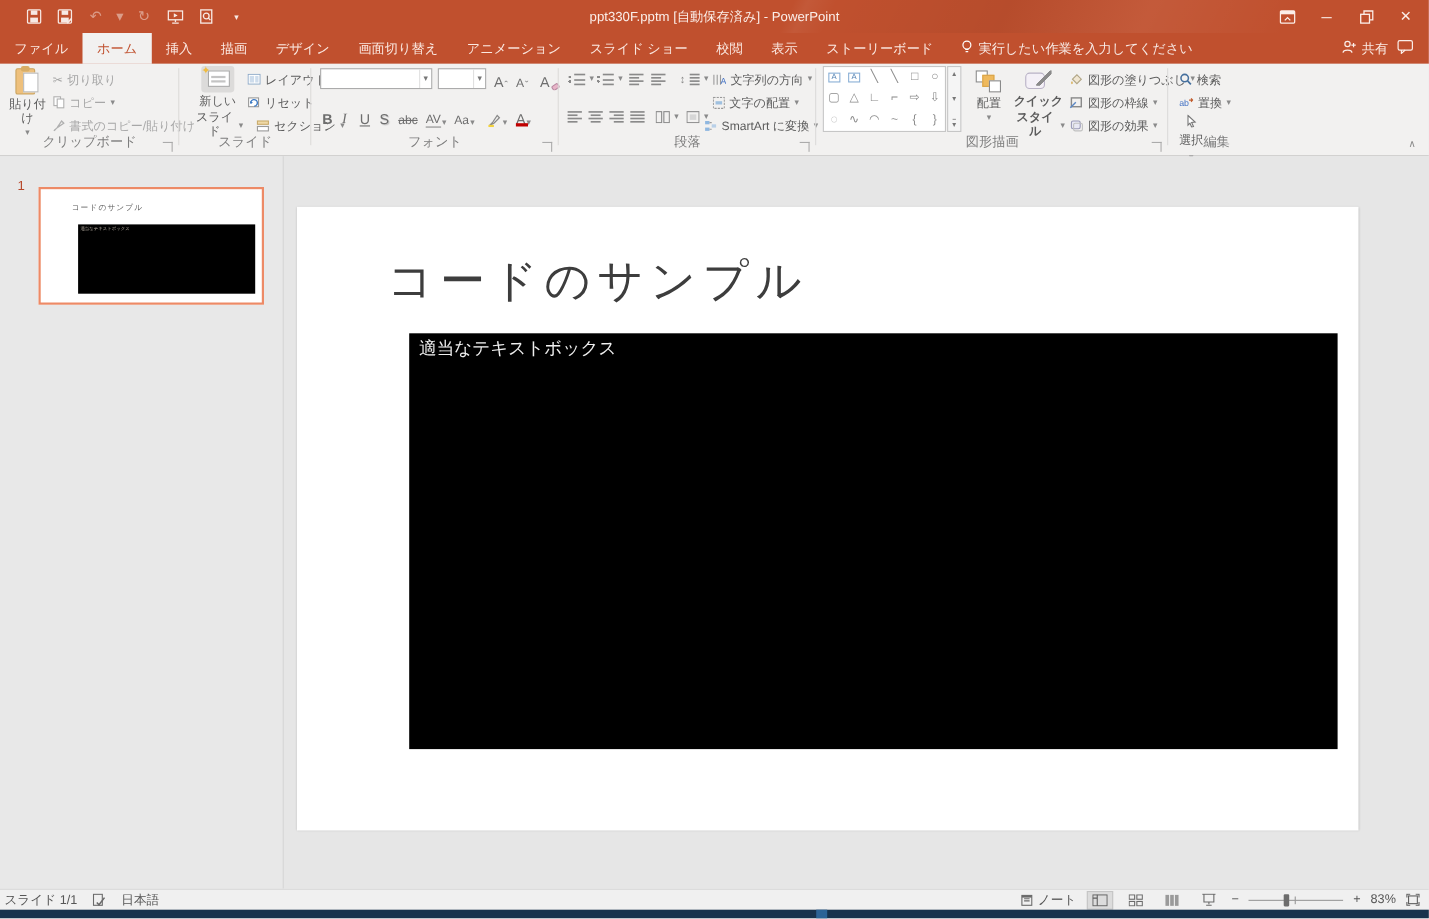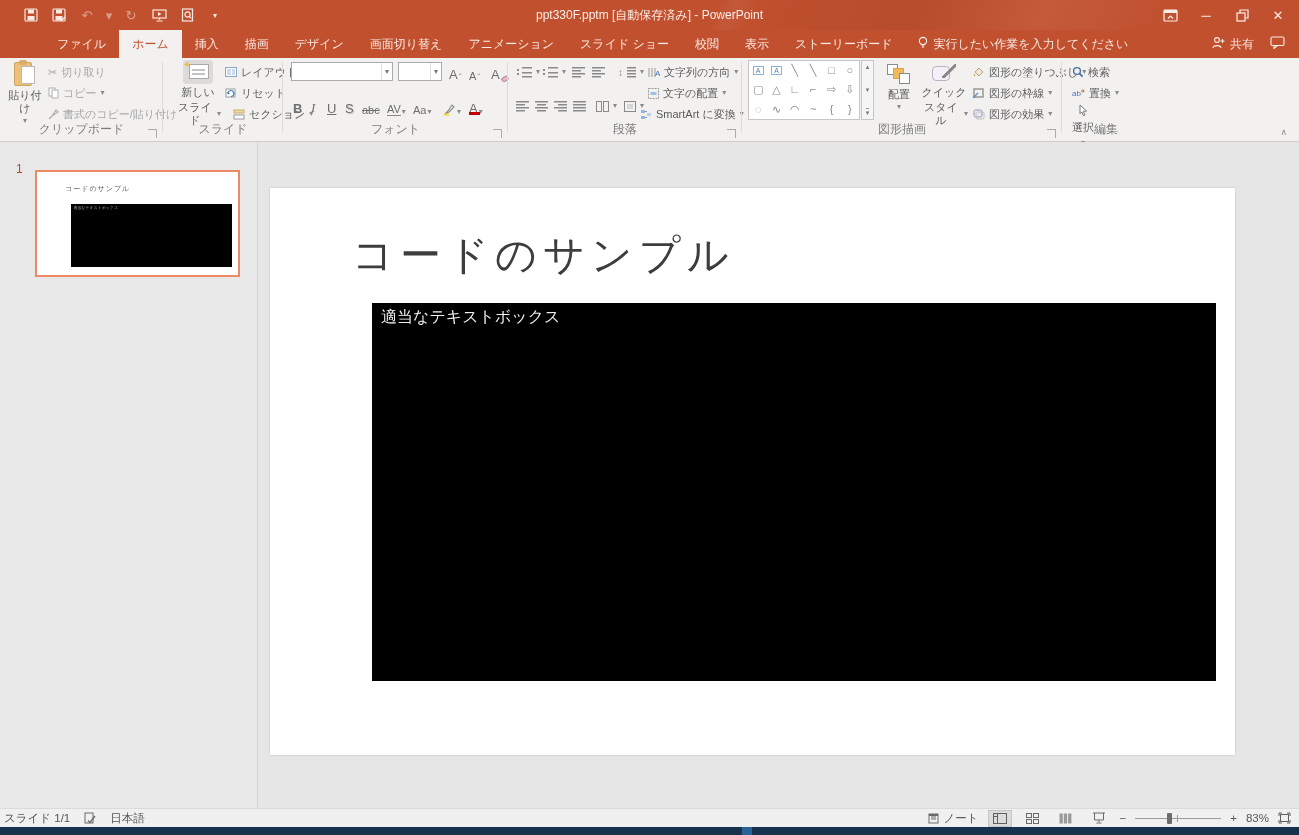--- a/index.html
+++ b/index.html
@@ -12,25 +12,25 @@
     background-image:linear-gradient(115deg, rgba(255,255,255,0) 55%, rgba(255,255,255,.05) 56%, rgba(255,255,255,0) 58%, rgba(0,0,0,.05) 70%, rgba(255,255,255,.06) 80%, rgba(255,255,255,0) 90%);
     display:flex; align-items:center; color:#fff; }
   .qat { display:flex; align-items:center; gap:10px; padding-left:22px; }
   .qat .qbtn { width:18px; height:18px; display:flex; align-items:center; justify-content:center; font-size:13px; color:#f7e9e4; }
   .qat .dim { opacity:.5; }
   .tb-title { position:absolute; left:0; right:0; text-align:center; font-size:12px; color:#fbeee9; pointer-events:none; }
   .win-controls { position:absolute; right:6px; top:0; height:30px; display:flex; align-items:center; gap:6px; }
   .win-controls .wbtn { width:30px; height:26px; display:flex; align-items:center; justify-content:center; color:#fbeee9; font-size:13px; }
 
   
-  .tabrow { position:absolute; left:0; top:30px; width:100%; height:28px; background:#c0502e; display:flex; align-items:stretch; color:#fbe9e2; font-size:12px;padding-left:44px; }
+  .tabrow { position:absolute; left:0; top:30px; width:100%; height:28px; background:#c0502e; display:flex; align-items:stretch; color:#fbe9e2; font-size:12px; }
   .tab { padding:0 13px; display:flex; align-items:center; white-space:nowrap; }
   .tab.active { background:#f2f1f0; color:#c0502e; }
   .tellme { display:flex; align-items:center; gap:6px; padding:0 12px; color:rgba(255,255,255,.88); }
-  .tabrow-right { margin-left:auto; display:flex; align-items:center; gap:16px; padding-right:14px; }
+  .tabrow-right { margin-left:auto; display:flex; align-items:center; gap:8px; padding-right:14px; }
   .share { display:flex; align-items:center; gap:5px; }
 
   
   .ribbon { position:absolute; left:0; top:58px; width:100%; height:84px; background:#f2f1f0; border-bottom:1px solid #cfcecd; font-size:11px; color:#5c5c5c; }
   .rgroup { position:absolute; top:0; height:82px; }
   .rgroup .gdiv { position:absolute; right:0; top:4px; bottom:8px; width:1px; background:#dcdbda; }
   .glabel { position:absolute; bottom:2px; left:0; right:0; text-align:center; font-size:12px; color:#7d7d7d; }
   .launcher { position:absolute; bottom:2px; right:6px; width:9px; height:9px; border-left:1px solid #9a9a9a; border-bottom:1px solid #9a9a9a; transform:rotate(180deg); opacity:.8; }
   .bigbtn { position:absolute; display:flex; flex-direction:column; align-items:center; gap:2px; text-align:center; line-height:13px; }
   .rbtn { position:absolute; display:flex; align-items:center; gap:4px; white-space:nowrap; height:20px; }
@@ -502,21 +502,21 @@
       </div>
       <div class="bigbtn" style="left:138px;top:6px;width:38px;">
         <span class="arrange-ic">
             <i class="a1"></i>
             <i class="a2"></i>
             <i class="a3"></i>
           </span>
         <span>配置</span>
         <span class="caret">▾</span>
       </div>
-      <div class="bigbtn" style="left:178px;top:6px;width:48px;">
+      <div class="bigbtn" style="left:178px;top:6px;width:48px;font-weight:bold;">
         <span class="qs-ic">
             <span class="sh"></span>
             <span class="br"></span>
           </span>
         <span>クイック</span>
         <span style="display:flex;align-items:center;gap:2px;">
             <span>スタイル</span>
             <span class="caret">▾</span>
           </span>
       </div>

